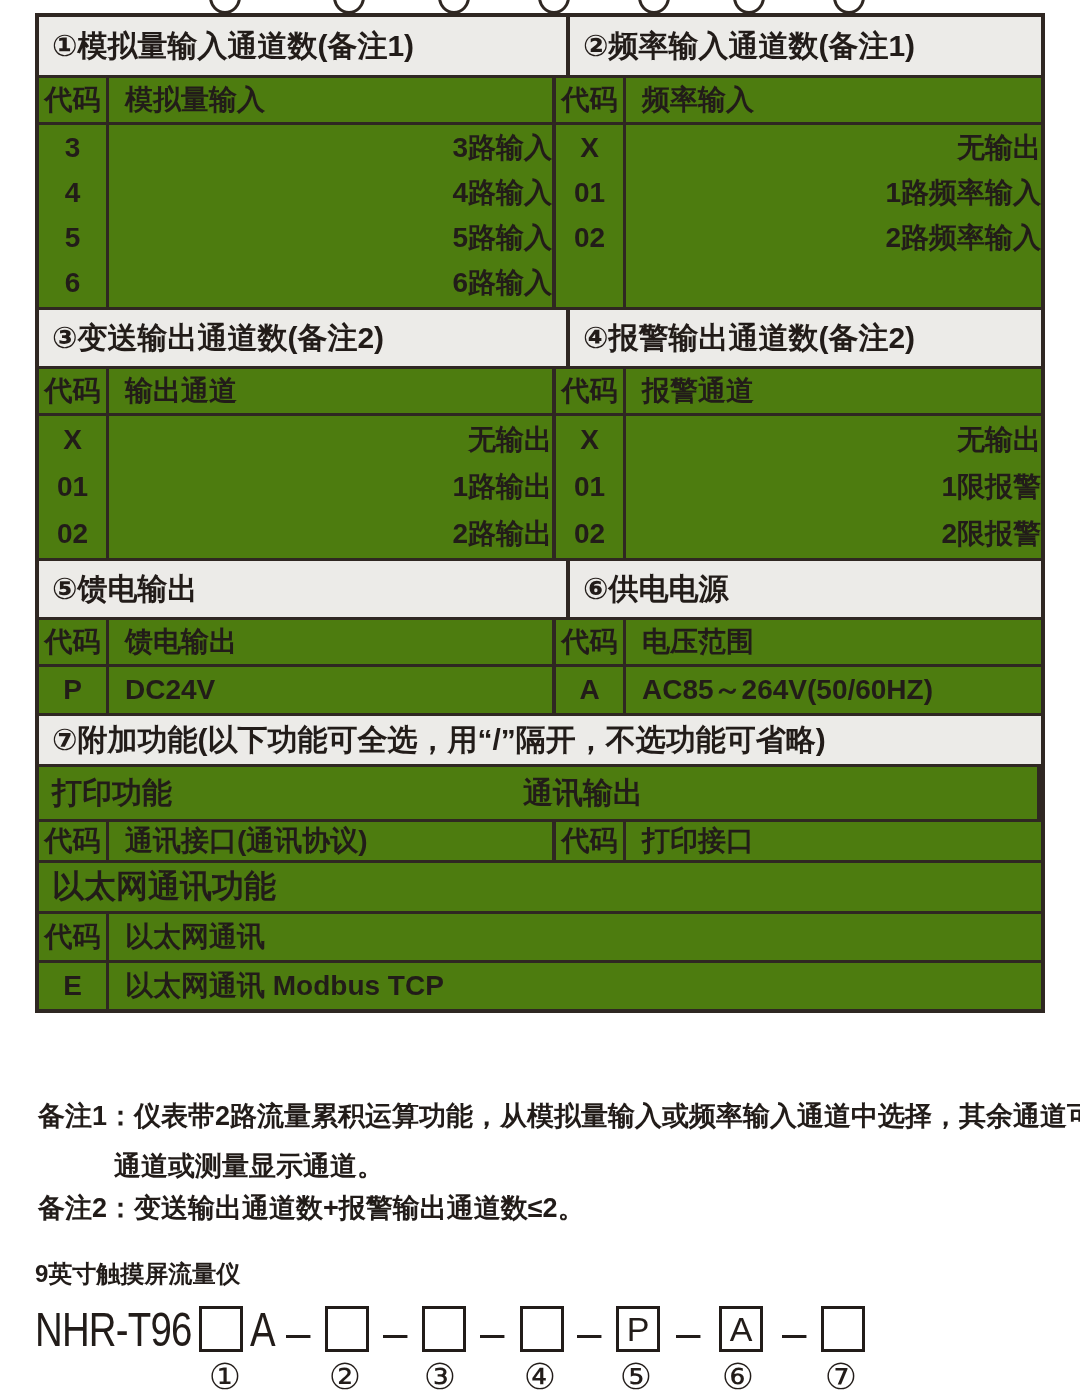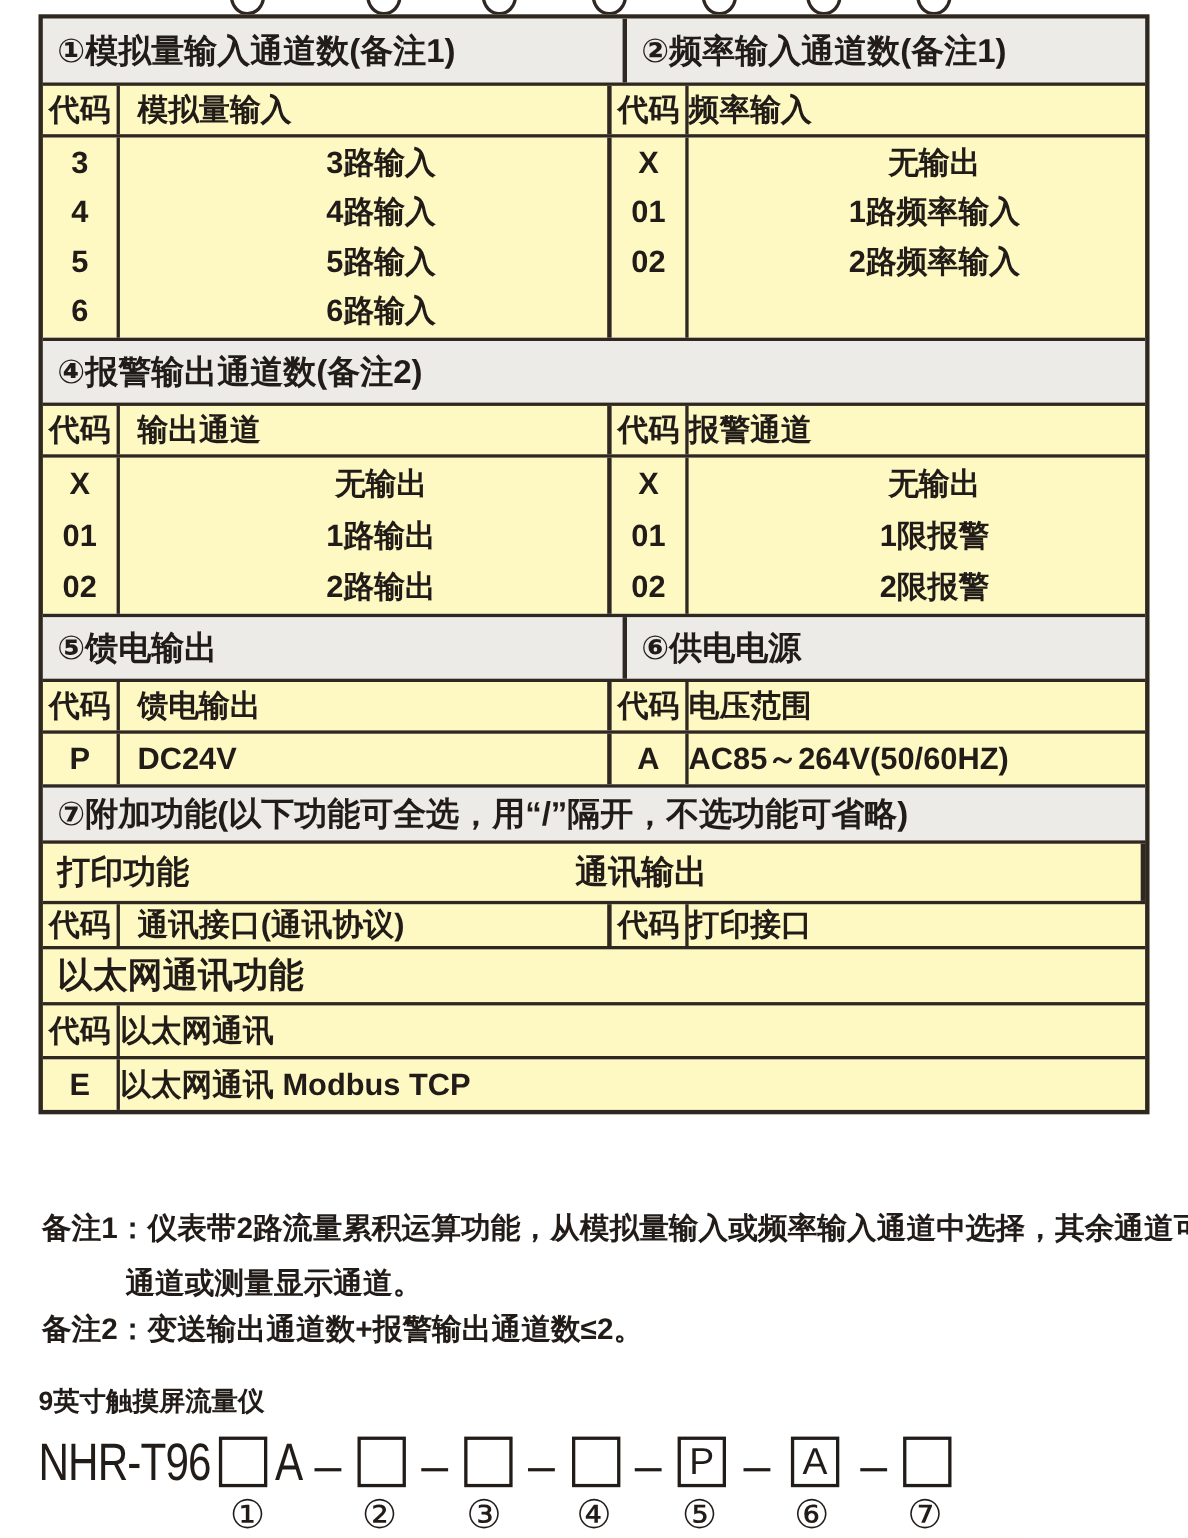--- a/index.html
+++ b/index.html
@@ -14,37 +14,37 @@
     overflow:hidden;
   }
   
   .cut-circle{
     position:absolute;top:-20px;width:26px;height:28px;
     border:3px solid var(--bd);border-radius:50%;background:#fff;
   }
   
   .sheet{
     position:absolute;left:35px;top:13px;width:1010px;
-    border:4px solid var(--bd);box-sizing:border-box;background:#fef9c3;
+    border:4px solid var(--bd);box-sizing:border-box;background:#4d7c0f;
   }
   .row{display:flex;border-top:3px solid var(--bd);align-items:stretch;}
   .row:first-child{border-top:none;}
   .cell{box-sizing:border-box;display:flex;align-items:center;font-weight:700;font-size:28px;}
   .band{background:var(--band);}
   .band .cell{font-size:30px;padding-left:13px;}
   .bl{width:531px;border-right:4px solid var(--bd);}
   .br{flex:1;}
   .full{flex:1;padding-left:13px;font-size:32px;font-weight:700;}
   .code{width:70px;border-right:3px solid var(--bd);justify-content:center;text-align:center;}
   .label-l{width:447px;border-right:4px solid var(--bd);padding-left:16px;}
-  .label-r{flex:1;}
+  .label-r{flex:1;padding-left:16px;}
   .stack{flex-direction:column;justify-content:flex-start;align-items:stretch;padding-left:0;}
   .stack span{display:block;}
   .stack.ctr span{text-align:center;}
-  .stack.lft span{text-align:center;padding-left:32px;}
+  .stack.lft span{text-align:right;padding-left:32px;}
   .lh45 span{line-height:45px;}
   .lh47 span{line-height:47px;}
   .sub{font-size:30px;padding-left:13px;}
   
   .h58{min-height:58px;} .h44{min-height:44px;} .h182{min-height:182px;}
   .h56{min-height:56px;} .h142{min-height:142px;} .h46{min-height:46px;}
   .h48{min-height:48px;} .h52{min-height:52px;} .h38{min-height:38px;}
   .h50{min-height:50px;}
   
   .note{position:absolute;font-size:27px;font-weight:600;white-space:nowrap;}
@@ -108,20 +108,21 @@
         <span>02</span>
       </div>
       <div class="cell label-r stack lft lh45">
         <span>无输出</span>
         <span>1路频率输入</span>
         <span>2路频率输入</span>
       </div>
     </div>
 
     <div class="row band h56">
+      <div class="cell bl">③变送输出通道数(备注2)</div>
       <div class="cell br">④报警输出通道数(备注2)</div>
     </div>
     <div class="row h44">
       <div class="cell code">代码</div>
       <div class="cell label-l">输出通道</div>
       <div class="cell code">代码</div>
       <div class="cell label-r">报警通道</div>
     </div>
     <div class="row h142">
       <div class="cell code stack ctr lh47">

